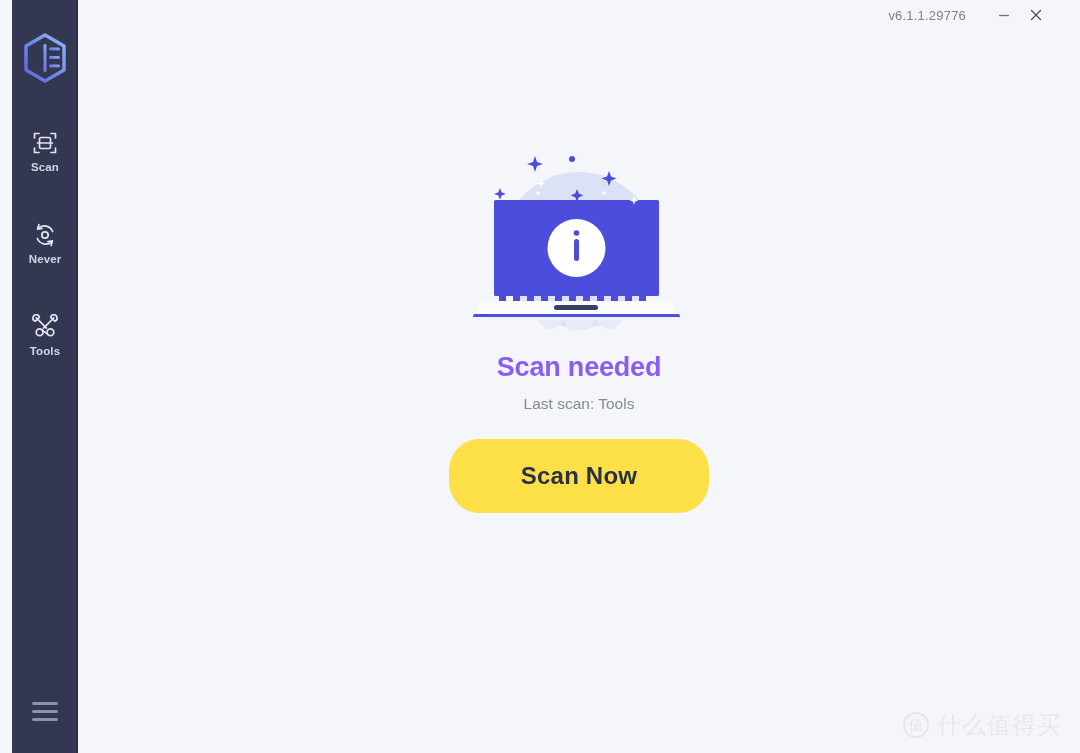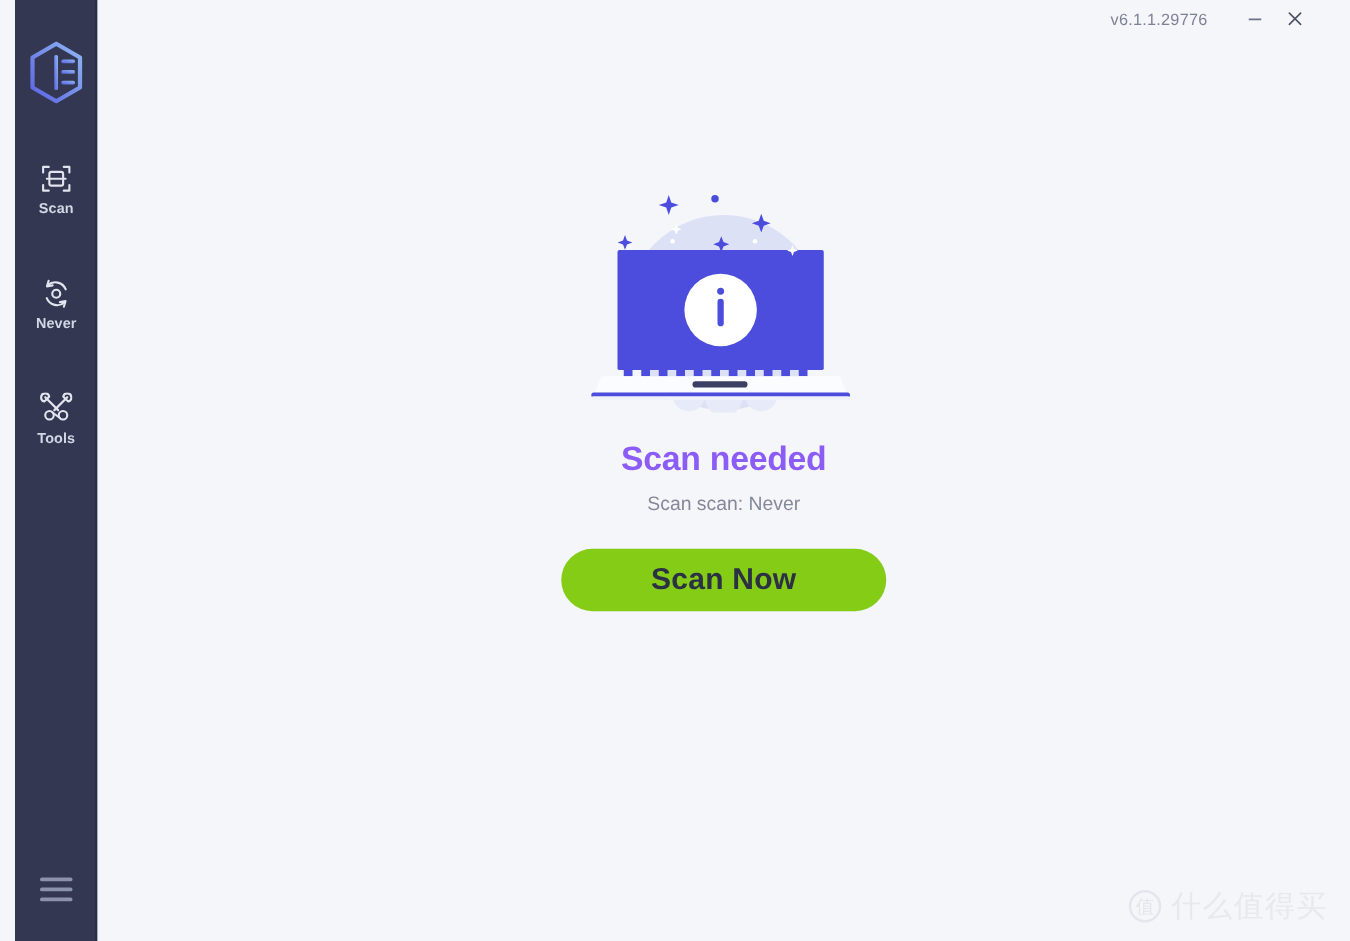--- a/index.html
+++ b/index.html
@@ -134,24 +134,24 @@
     letter-spacing: -0.2px;
   }
   .status-sub {
     margin-top: 12px;
     font-size: 15.5px;
     color: #848899;
   }
   .scan-btn {
     margin-top: 26px;
     width: 260px;
-    height: 50px;
+    height: 74px;
     border: none;
     border-radius: 31px;
-    background: #84cc16;
+    background: #fde047;
     color: #2b3044;
     font-family: "Liberation Sans", sans-serif;
     font-size: 24px;
     font-weight: bold;
     letter-spacing: 0.2px;
     cursor: pointer;
   }
 
   
   #watermark {
@@ -339,21 +339,21 @@
           <g fill="#ffffff">
             <path d="M82 39 l1.2 3.2 3.2 1.2 -3.2 1.2 -1.2 3.2 -1.2 -3.2 -3.2 -1.2 3.2 -1.2 z"></path>
             <path d="M175 56 l1.2 3.2 3.2 1.2 -3.2 1.2 -1.2 3.2 -1.2 -3.2 -3.2 -1.2 3.2 -1.2 z"></path>
             <circle cx="79" cy="53" r="1.8"></circle>
             <circle cx="145" cy="53" r="1.8"></circle>
           </g>
         </svg>
       </div>
 
       <div class="status-title">Scan needed</div>
-      <div class="status-sub">Scan scan: Never</div>
+      <div class="status-sub">Last scan: Tools</div>
       <button class="scan-btn">Scan Now</button>
     </div>
 
     <div id="watermark">
       <div class="wm-badge">值</div>
       <div class="wm-text">什么值得买</div>
     </div>
 
   </div>
 </div>

